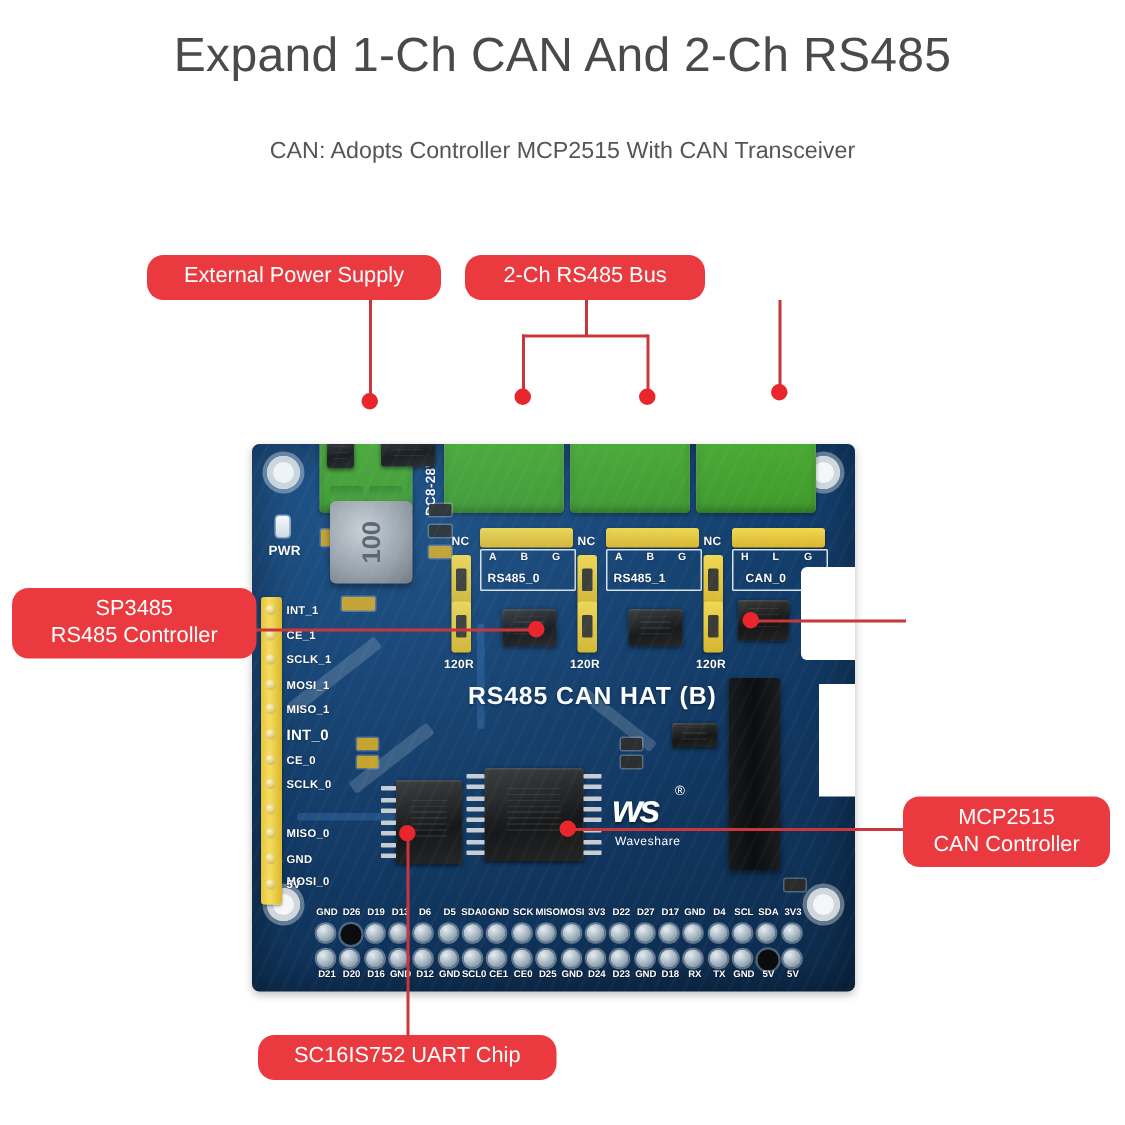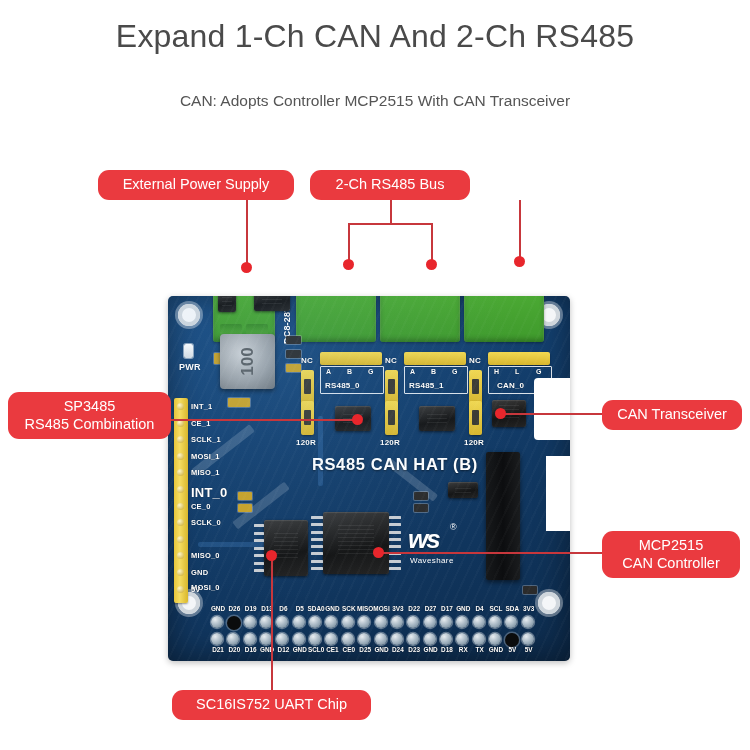--- a/index.html
+++ b/index.html
@@ -312,21 +312,21 @@
       <div class="silk silk-b" style="position: absolute; left: 191px; top: 402px; font-size: 7.5px; color: rgb(255, 255, 255);">INT_1</div>
       <div class="ypin" style="left: 177px; top: 419.6px;"></div>
       <div class="silk silk-b" style="position: absolute; left: 191px; top: 418.6px; font-size: 7.5px; color: rgb(255, 255, 255);">CE_1</div>
       <div class="ypin" style="left: 177px; top: 436.2px;"></div>
       <div class="silk silk-b" style="position: absolute; left: 191px; top: 435.2px; font-size: 7.5px; color: rgb(255, 255, 255);">SCLK_1</div>
       <div class="ypin" style="left: 177px; top: 452.8px;"></div>
       <div class="silk silk-b" style="position: absolute; left: 191px; top: 451.8px; font-size: 7.5px; color: rgb(255, 255, 255);">MOSI_1</div>
       <div class="ypin" style="left: 177px; top: 469.4px;"></div>
       <div class="silk silk-b" style="position: absolute; left: 191px; top: 468.4px; font-size: 7.5px; color: rgb(255, 255, 255);">MISO_1</div>
       <div class="ypin" style="left: 177px; top: 486px;"></div>
-      <div class="silk silk-b" style="position: absolute; left: 191px; top: 485px; font-size: 13px; color: rgb(255, 255, 255);">INT_0</div>
+      <div class="silk silk-b" style="position: absolute; left: 191px; top: 485px; font-size: 10px; color: rgb(255, 255, 255);">INT_0</div>
       <div class="ypin" style="left: 177px; top: 502.6px;"></div>
       <div class="silk silk-b" style="position: absolute; left: 191px; top: 501.6px; font-size: 7.5px; color: rgb(255, 255, 255);">CE_0</div>
       <div class="ypin" style="left: 177px; top: 519.2px;"></div>
       <div class="silk silk-b" style="position: absolute; left: 191px; top: 518.2px; font-size: 7.5px; color: rgb(255, 255, 255);">SCLK_0</div>
       <div class="ypin" style="left: 177px; top: 535.8px;"></div>
       <div class="silk silk-b" style="position: absolute; left: 191px; top: 534.8px; font-size: 7.5px; color: rgb(255, 255, 255); margin-top: 48px;">MOSI_0</div>
       <div class="ypin" style="left: 177px; top: 552.4px;"></div>
       <div class="silk silk-b" style="position: absolute; left: 191px; top: 551.4px; font-size: 7.5px; color: rgb(255, 255, 255);">MISO_0</div>
       <div class="ypin" style="left: 177px; top: 569px;"></div>
       <div class="silk silk-b" style="position: absolute; left: 191px; top: 568px; font-size: 7.5px; color: rgb(255, 255, 255);">GND</div>
@@ -438,19 +438,18 @@
 
   <div class="lead lead-h" style="left:378px;top:552px;width:226px;"></div>
   <div class="dot" style="left:373px;top:547px;"></div>
 
   <div class="lead lead-v" style="left:271px;top:555px;height:136px;"></div>
   <div class="dot" style="left:266px;top:550px;"></div>
 
   <div class="pill" style="left:98px;top:170px;width:196px;">External Power Supply</div>
   <div class="pill" style="left:310px;top:170px;width:160px;">2-Ch RS485 Bus</div>
   <div class="pill" style="left:8px;top:392px;width:163px;">SP3485
-RS485 Combination</div>
-  <div class="pill" style="left:602px;top:400px;width:140px;">CAN Transceiver</div>
+RS485 Controller</div>
   <div class="pill" style="left:602px;top:531px;width:138px;">MCP2515
 CAN Controller</div>
   <div class="pill" style="left:172px;top:690px;width:199px;">SC16IS752 UART Chip</div>
 
 </div>
 
 </body></html>

